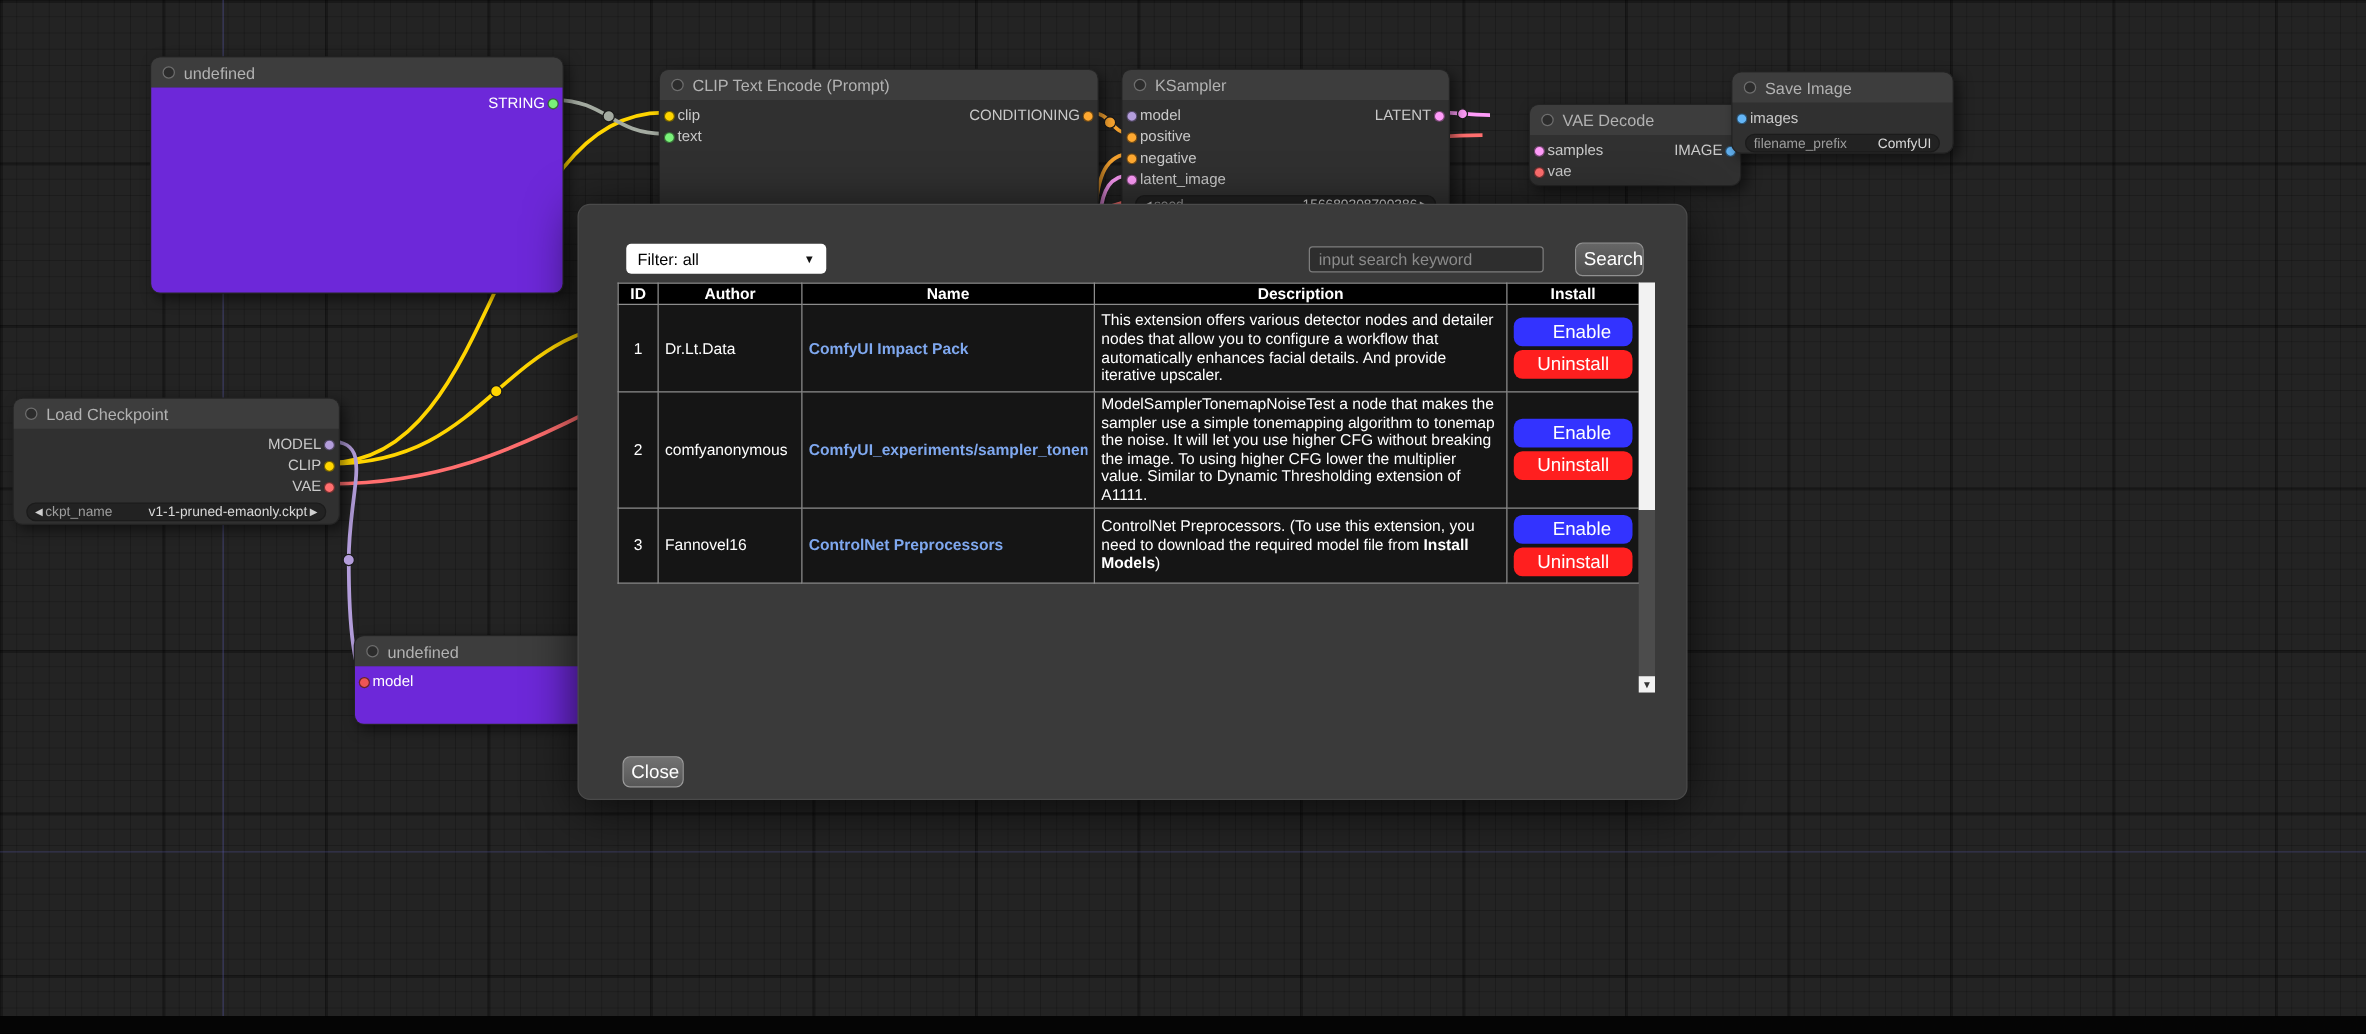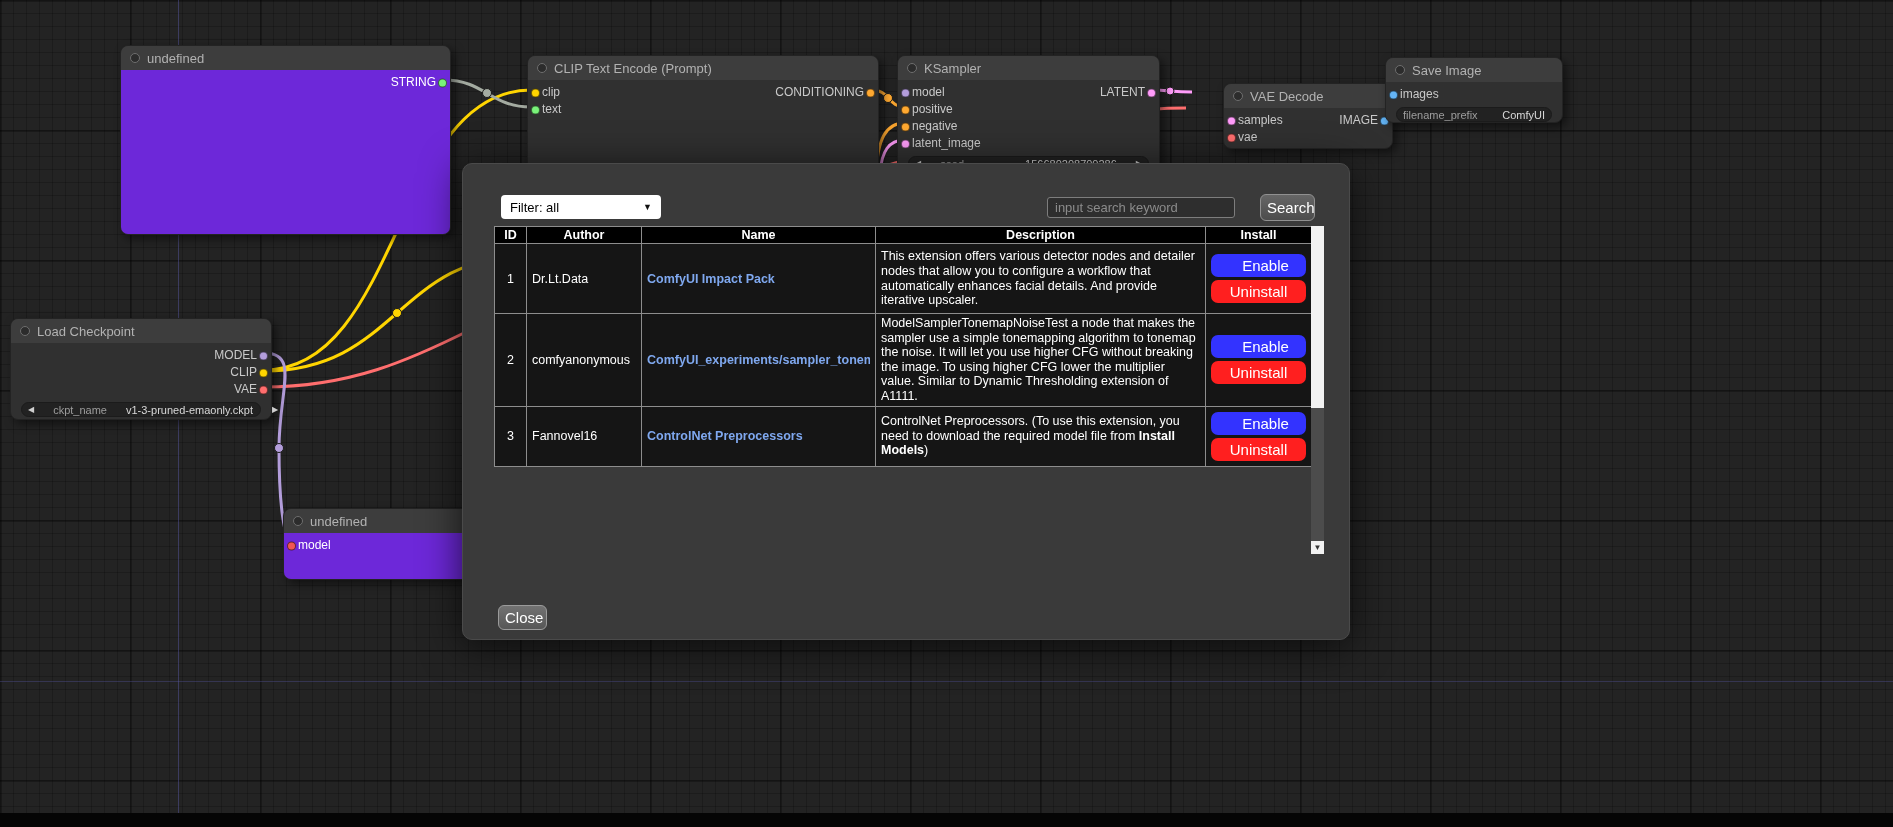--- a/index.html
+++ b/index.html
@@ -31,21 +31,21 @@
   .node-body{ position:relative; height:calc(100% - 24px); padding-top:4px; border-radius:0 0 7px 7px; }
   .node-body.red{ background:#6d28d9; }
   .slot{ position:relative; height:17px; line-height:17px; font-size:12px; color:#c9c9c9;
     padding:0 14px; display:flex; }
   .node-body.red .slot{ color:#fff; }
   .lbl-out{ margin-left:auto; }
   .dot{ position:absolute; top:50%; transform:translateY(-50%); width:9px; height:9px;
     border-radius:50%; border:1px solid rgba(0,0,0,.55); }
   .dot-in{ left:3px; } .dot-out{ right:3px; }
   .widget{ margin:4px 10px 0; height:15px; background:#222; border:1px solid #1b1b1b;
-    border-radius:8px; display:flex; align-items:center; font-size:11px; padding:0 6px; gap:19px; }
+    border-radius:8px; display:flex; align-items:center; font-size:11px; padding:0 6px; gap:2px; }
   .widget .wname{ color:#9d9d9d; white-space:nowrap;}
   .widget .wval{ margin-left:auto; color:#d8d8d8; white-space:nowrap;}
   .warrow{ font-size:8px; color:#cfcfcf; flex:none; }
 
   
   .dialog{ position:absolute; left:462px; top:163px; width:888px; height:477px; z-index:10;
     background:#3a3a3a; border:1px solid #4a4a4a; border-radius:10px;
     box-shadow:0 6px 40px rgba(0,0,0,.7); }
   .filter-select{ position:absolute; left:38px; top:31px; width:160px; height:24px;
     background:#fff; border-radius:4px; color:#000; font-size:13px; display:flex;
@@ -233,21 +233,21 @@
         <span class="lbl-out">CLIP</span>
         <i class="dot dot-out" style="background:#FFD500"></i>
       </div>
       <div class="slot">
         <span class="lbl-out">VAE</span>
         <i class="dot dot-out" style="background:#FF6E6E"></i>
       </div>
       <div class="widget">
         <span class="warrow">◀</span>
         <span class="wname">ckpt_name</span>
-        <span class="wval">v1-3-pruned-emaonly.ckpt</span>
+        <span class="wval">v1-1-pruned-emaonly.ckpt</span>
         <span class="warrow">▶</span>
       </div>
     </div>
   </div>
 
   <div class="node" style="left:283px; top:508px; width:235px; height:72px;">
     <div class="node-head">
       <span class="status-dot"></span>
       <span>undefined</span>
     </div>

